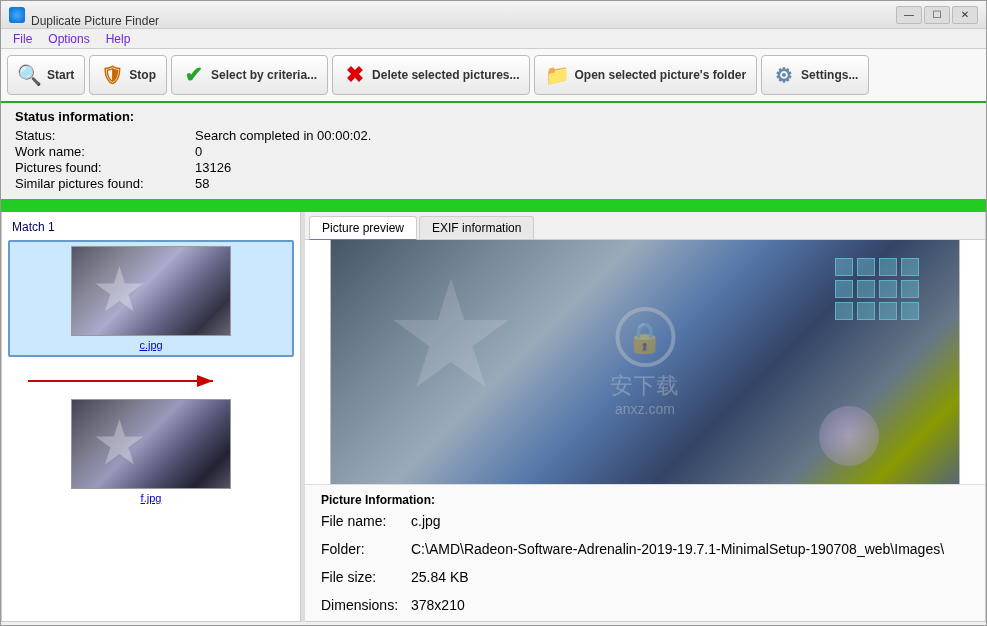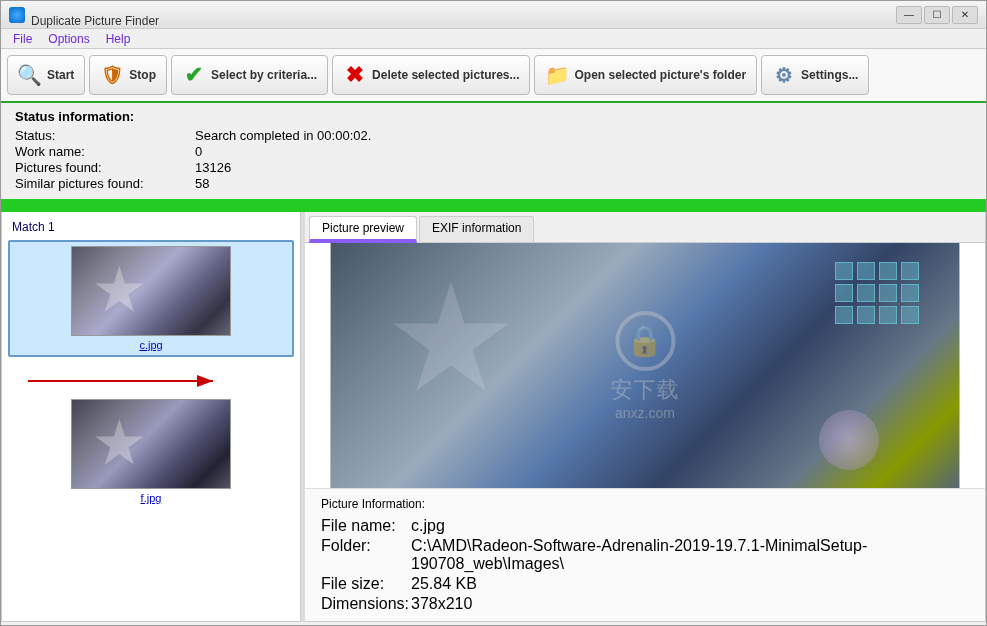--- a/index.html
+++ b/index.html
@@ -232,21 +232,21 @@
       padding: 4px 12px;
       border: 1px solid #ccc;
       border-bottom: none;
       background: #e8e8e8;
       cursor: pointer;
       font-size: 12px;
       border-radius: 3px 3px 0 0;
     }
     .tab.active {
       background: #ffffff;
-      border-bottom: 4px solid #8b5cf6;
+      border-bottom: 1px solid #8b5cf6;
       margin-bottom: -1px;
     }
 
     
     #preview-image-area {
       flex: 1;
       display: flex;
       align-items: center;
       justify-content: center;
       padding: 10px;
@@ -322,29 +322,29 @@
       border-radius: 50%;
     }
 
     
     #picture-info {
       padding: 8px 16px;
       border-top: 1px solid #ddd;
       background: #fafafa;
     }
     #picture-info .info-title {
-      font-weight: normal;
+      font-weight: bold;
       font-size: 12px;
       margin-bottom: 6px;
     }
     .info-table {
       display: grid;
       grid-template-columns: 90px auto;
-      row-gap: 2px;
-      font-size: 16px;
+      row-gap: 12px;
+      font-size: 14px;
     }
     .info-label { color: #000; font-weight: normal; }
     .info-value { color: #000; }
 
     
     #left-panel::-webkit-scrollbar { width: 14px; }
     #left-panel::-webkit-scrollbar-track { background: #f0f0f0; }
     #left-panel::-webkit-scrollbar-thumb { background: #c0c0c0; border: 3px solid #f0f0f0; border-radius: 6px; }
 
     

